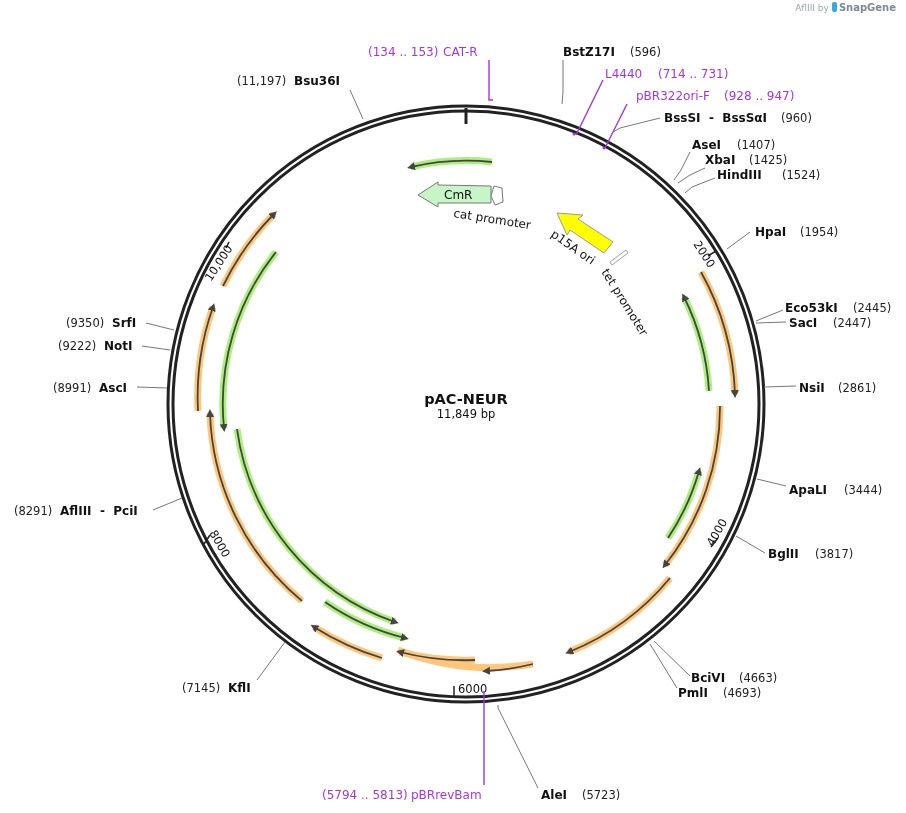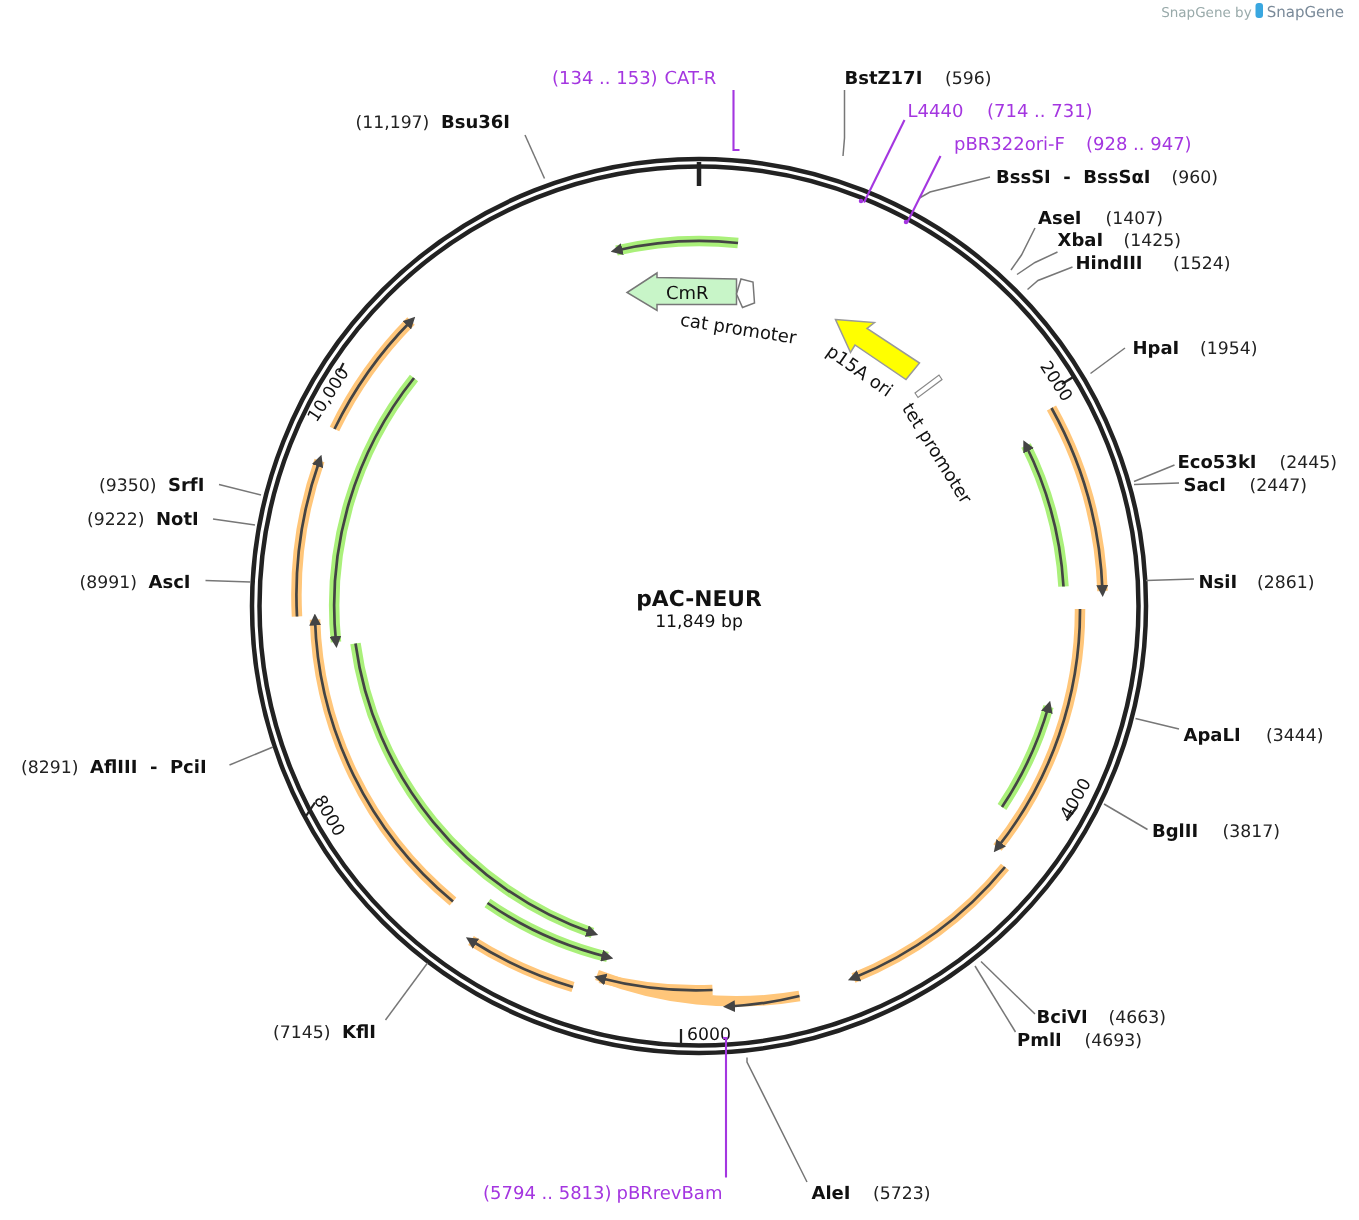--- a/index.html
+++ b/index.html
@@ -6,28 +6,28 @@
   body { width: 906px; height: 813px; position: relative; overflow: hidden; font-family: "DejaVu Sans", sans-serif; }
   svg { position: absolute; left: 0; top: 0; }
   .lbl { font-family: "DejaVu Sans", sans-serif; font-size: 12px; fill: #111; }
   .enz { font-weight: bold; }
   .pos { font-weight: normal; fill: #222; font-size: 11.5px; }
   .primer { fill: #a436e0; font-size: 12px; }
   .leader { stroke: #777; stroke-width: 1; fill: none; }
   .pleader { stroke: #a436e0; stroke-width: 1.4; fill: none; }
   .tick { font-size: 11.5px; fill: #111; }
   .watermark { position: absolute; right: 10px; top: 2px; font-size: 9px; color: #9aa; }
-  .watermark .brand { color: #7a8a99; font-size: 10px; }
+  .watermark .brand { color: #7a8a99; font-size: 10px; font-weight: bold; }
   .watermark .logo { display: inline-block; width: 5px; height: 10px; background: #39a7e0; border-radius: 2px; margin: 0 2px -1px 3px; }
 </style>
 </head>
 <body>
 
 <div class="watermark">
-  <span>SnapGene by</span><span class="logo"></span><span class="brand">SnapGene</span>
+  <span>AflIII by</span><span class="logo"></span><span class="brand">SnapGene</span>
 </div>
 
 <svg width="906" height="813" viewBox="0 0 906 813">
   <defs>
     <marker id="arrD" markerWidth="8" markerHeight="8" refX="4" refY="4" orient="auto" markerUnits="userSpaceOnUse">
       <path d="M0,0 L8,4 L0,8 z" fill="#444"></path>
     </marker>
   </defs>
 
   <g>

